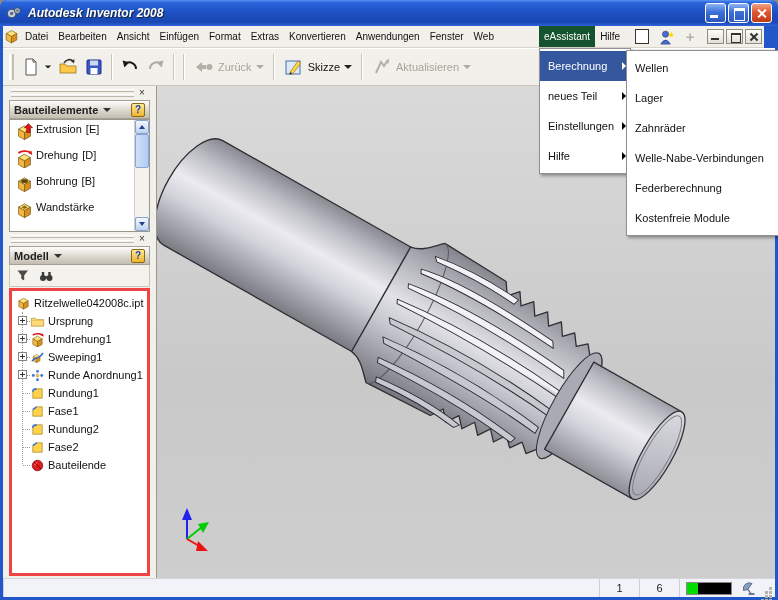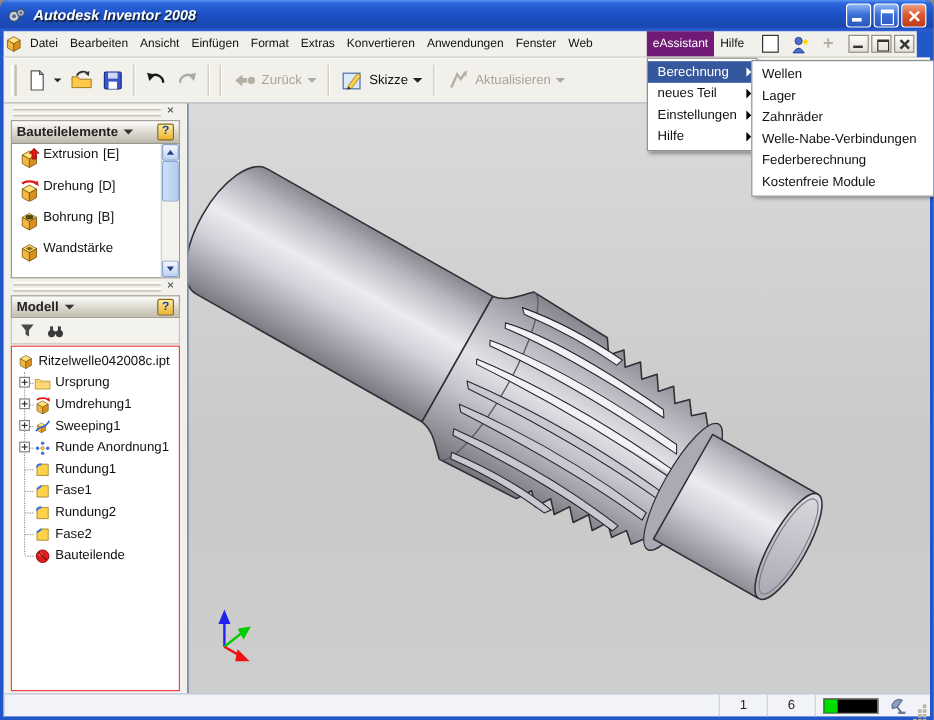--- a/index.html
+++ b/index.html
@@ -21,21 +21,21 @@
   .wbtn.max::after { content:""; position:absolute; left:5px; top:4px; width:9px; height:9px;
           border:1px solid #fff; border-top:3px solid #fff; }
   .wbtn.close::before,.wbtn.close::after { content:""; position:absolute; left:9px; top:4px; width:2px; height:11px; background:#fff; }
   .wbtn.close::before { transform:rotate(45deg);} .wbtn.close::after { transform:rotate(-45deg);}
 
   
   .menubar { position:absolute; left:3px; right:14px; top:26px; height:22px; background:#f2f0ea;
     border-bottom:1px solid #d8d4c8; display:flex; align-items:stretch; z-index:60; }
   .mdoc { width:24px; display:flex; align-items:center; justify-content:center; }
   .mitem { display:flex; align-items:center; padding:0 5px; font-size:10px; color:#111; cursor:default; white-space:nowrap; position:relative; }
-  .mitem.active { background:#701a75; color:#fff;margin-left:40px; }
+  .mitem.active { background:#14532d; color:#fff;margin-left:40px; }
   .mbar-icons { display:flex; align-items:center; gap:6px; padding:0 8px; }
   .mibtn { width:18px; height:17px; display:flex; align-items:center; justify-content:center; }
   .helpbox { width:14px; height:15px; border:1px solid #333; background:#fff; color:#222;
              font-size:11px; font-weight:bold; display:flex; align-items:center; justify-content:center; }
   .plusgray { color:#b4b0a6; font-size:15px; font-weight:bold; }
   .mdibtns { margin-left:auto; display:flex; gap:2px; align-items:center; padding-right:2px; }
   .mdibtn { width:17px; height:15px; border:1px solid #8f8c80; background:linear-gradient(180deg,#fdfdfb,#e2dfd4); position:relative; }
   .mdibtn.min::after { content:""; position:absolute; left:3px; bottom:3px; width:8px; height:2px; background:#333; }
   .mdibtn.rest::after { content:""; position:absolute; left:4px; top:3px; width:8px; height:7px; border:1px solid #333; border-top:2px solid #333; }
   .mdibtn.close::before,.mdibtn.close::after { content:""; position:absolute; left:7px; top:2px; width:2px; height:10px; background:#333; }
@@ -87,42 +87,42 @@
     display:flex; align-items:center; justify-content:center; }
   .sarr-up { width:0;height:0;border-left:3px solid transparent;border-right:3px solid transparent;border-bottom:4px solid #24408c; }
   .sarr-dn { width:0;height:0;border-left:3px solid transparent;border-right:3px solid transparent;border-top:4px solid #24408c; }
   .strack { flex:1; background:#f4f2ec; position:relative; }
   .sthumb { position:absolute; left:0; right:0; top:0; height:34px; background:linear-gradient(90deg,#cfe0f8,#b3ccf2);
     border:1px solid #88a5da; border-radius:2px; }
   .sdown { margin-top:auto; }
 
   .mtoolbar { height:22px; background:#f4f2ec; border:1px solid #c9c5b8; border-top:none;
     display:flex; align-items:center; gap:10px; padding:0 6px; }
-  .tree { flex:1; background:#fff; border:1px solid #ef4444; margin:1px 0 2px 0; position:relative;
+  .tree { flex:1; background:#fff; border:3px solid #ef4444; margin:1px 0 2px 0; position:relative;
     padding:3px 0 0 3px; overflow:hidden; }
   .tvline { position:absolute; left:10px; top:21px; height:152px; border-left:1px dotted #9a9a9a; }
   .trow { height:18px; display:flex; align-items:center; font-size:11px; color:#111; white-space:nowrap; }
   .tconn { width:15px; height:18px; position:relative; flex:0 0 15px; }
   .tconn .hline { position:absolute; left:8px; top:9px; width:7px; border-top:1px dotted #9a9a9a; }
   .plusbox { position:absolute; left:3px; top:4px; width:9px; height:9px; border:1px solid #848484; background:#fff; }
   .plusbox::before { content:""; position:absolute; left:1px; top:3px; width:5px; height:1px; background:#333; }
   .plusbox::after  { content:""; position:absolute; left:3px; top:1px; width:1px; height:5px; background:#333; }
   .ticon { width:15px; height:15px; margin-right:3px; flex:0 0 15px; }
   .ficon { width:19px; height:19px; }
 
   
   .viewport { flex:1; position:relative; background:linear-gradient(180deg,#dadada,#c9c9c9 60%,#cecece);
     border-left:1px solid #9a978c; overflow:hidden; }
   .model-svg { position:absolute; left:0; top:0; }
   .triad { position:absolute; left:14px; top:420px; }
 
   
   .menu-popup { position:absolute; left:0; top:22px; width:92px; background:#fff; border:1px solid #8f8f8f;
     box-shadow:2px 2px 3px rgba(0,0,0,.35); padding:2px 0; z-index:100; }
-  .menu-item { height:18px; display:flex; align-items:center; font-size:11px; color:#111;
+  .menu-item { height:30px; display:flex; align-items:center; font-size:11px; color:#111;
     padding:0 4px 0 8px; position:relative; white-space:nowrap; }
   .menu-item .marr { margin-left:auto; width:0; height:0; border-left:4px solid #000;
     border-top:4px solid transparent; border-bottom:4px solid transparent; }
   .menu-item.selected { background:#35579d; color:#fff; }
   .menu-item.selected .marr { border-left-color:#fff; }
   .submenu { position:absolute; left:86px; top:-1px; width:155px; background:#fff; border:1px solid #8f8f8f;
     box-shadow:2px 2px 3px rgba(0,0,0,.35); padding:2px 0; z-index:110; }
 
   
   .statusbar { position:absolute; left:3px; right:3px; bottom:3px; height:19px; background:#f1f3f9;

